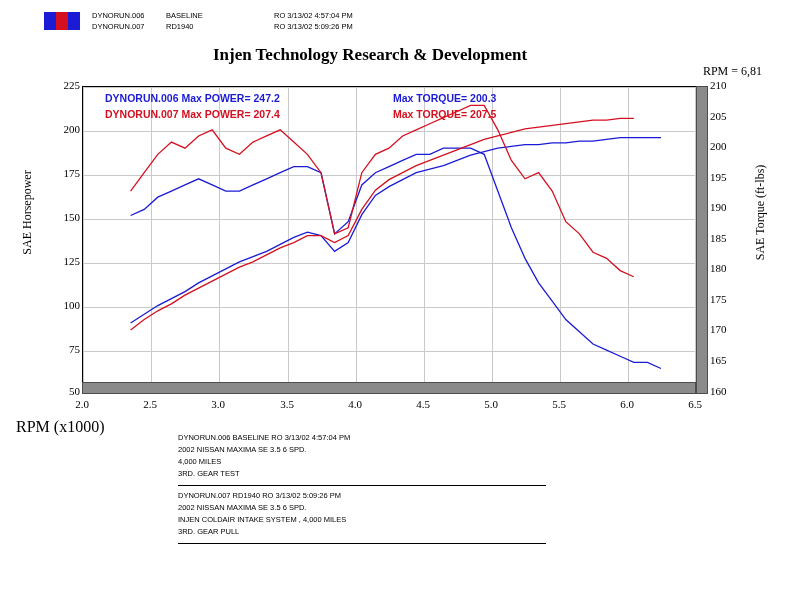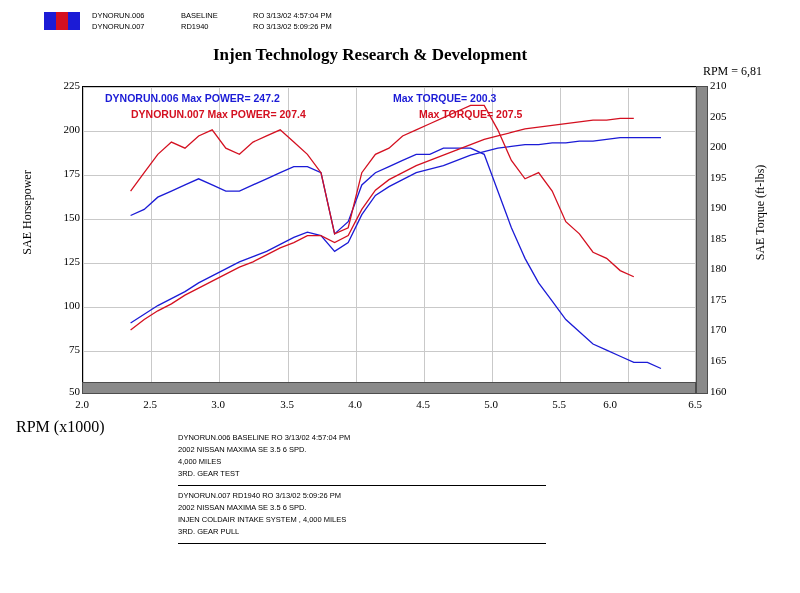--- a/index.html
+++ b/index.html
@@ -48,22 +48,22 @@
     position: absolute;
     left: 48px;
     font-size: 7.5px;
     color: #000;
     white-space: nowrap;
     font-family: "Liberation Sans", sans-serif;
   }
   .hdr-row.r1 { top: 1px; }
   .hdr-row.r2 { top: 12px; }
   .hdr-name { display: inline-block; width: 74px; }
-  .hdr-label { display: inline-block; width: 72px; margin-left: 15px; }
-  .hdr-ro { display: inline-block; }
+  .hdr-label { display: inline-block; width: 72px; }
+  .hdr-ro { display: inline-block; margin-left: 36px; }
 
   
   .chart-title {
     position: absolute;
     left: 0;
     top: 45px;
     width: 740px;
     text-align: center;
     font-size: 17px;
     font-weight: bold;
@@ -205,21 +205,21 @@
 
   
   .annot {
     position: absolute;
     font-size: 10.5px;
     font-weight: bold;
     font-family: "Liberation Sans", sans-serif;
     white-space: nowrap;
   }
   .annot.blue { color: #1b1bd6; }
-  .annot.red  { color: #d41020; margin-left: 26px; }
+  .annot.red  { color: #d41020; }
 
   
   .footer {
     position: absolute;
     left: 178px;
     top: 432px;
     width: 400px;
   }
   .fnote {
     font-size: 7.5px;
@@ -324,21 +324,21 @@
 
   <div class="xtick-wrap">
     <div class="xtick" style="left:0px;">2.0</div>
     <div class="xtick" style="left:68px;text-align:center;">2.5</div>
     <div class="xtick" style="left:136px;">3.0</div>
     <div class="xtick" style="left:205px;">3.5</div>
     <div class="xtick" style="left:273px;">4.0</div>
     <div class="xtick" style="left:341px;">4.5</div>
     <div class="xtick" style="left:409px;">5.0</div>
     <div class="xtick" style="left:477px;">5.5</div>
-    <div class="xtick" style="left:528px;">6.0</div>
+    <div class="xtick" style="left:545px;">6.0</div>
     <div class="xtick" style="left:613px;">6.5</div>
   </div>
 
   <div class="axis-title-x">RPM (x1000)</div>
   <div class="axis-title-y-left">SAE Horsepower</div>
   <div class="axis-title-y-right">SAE Torque (ft-lbs)</div>
 
   <div class="footer">
     <div class="footer-block1">
       <div class="fnote">DYNORUN.006   BASELINE          RO   3/13/02 4:57:04 PM</div>

